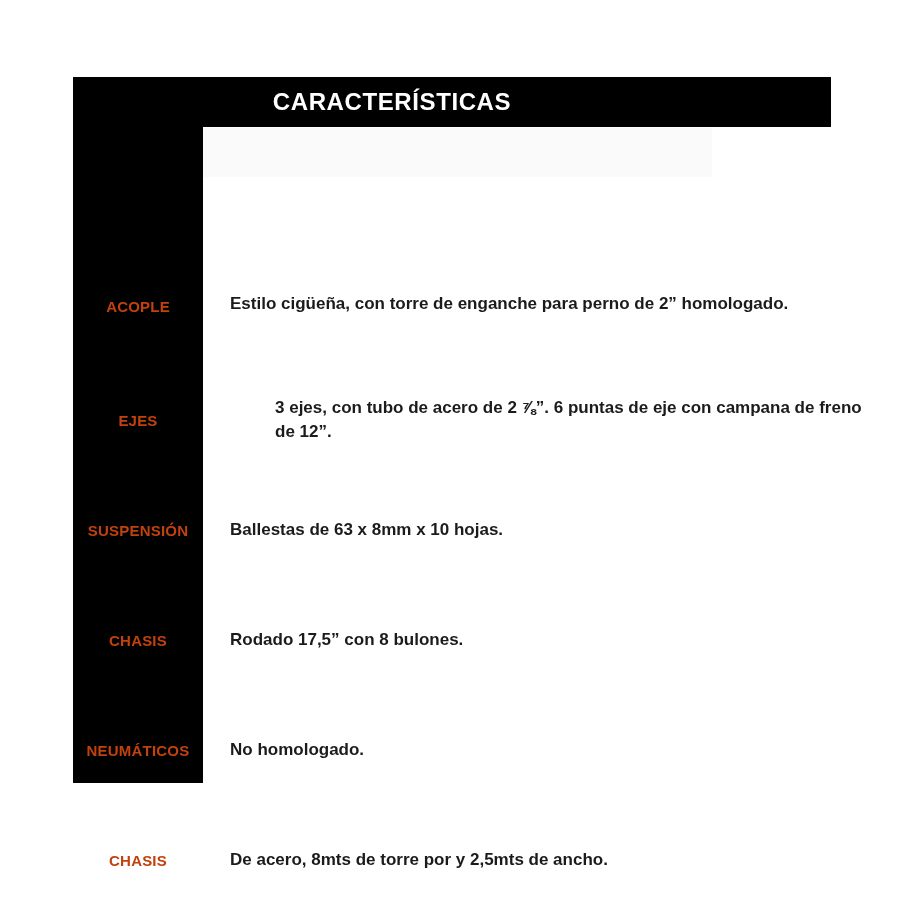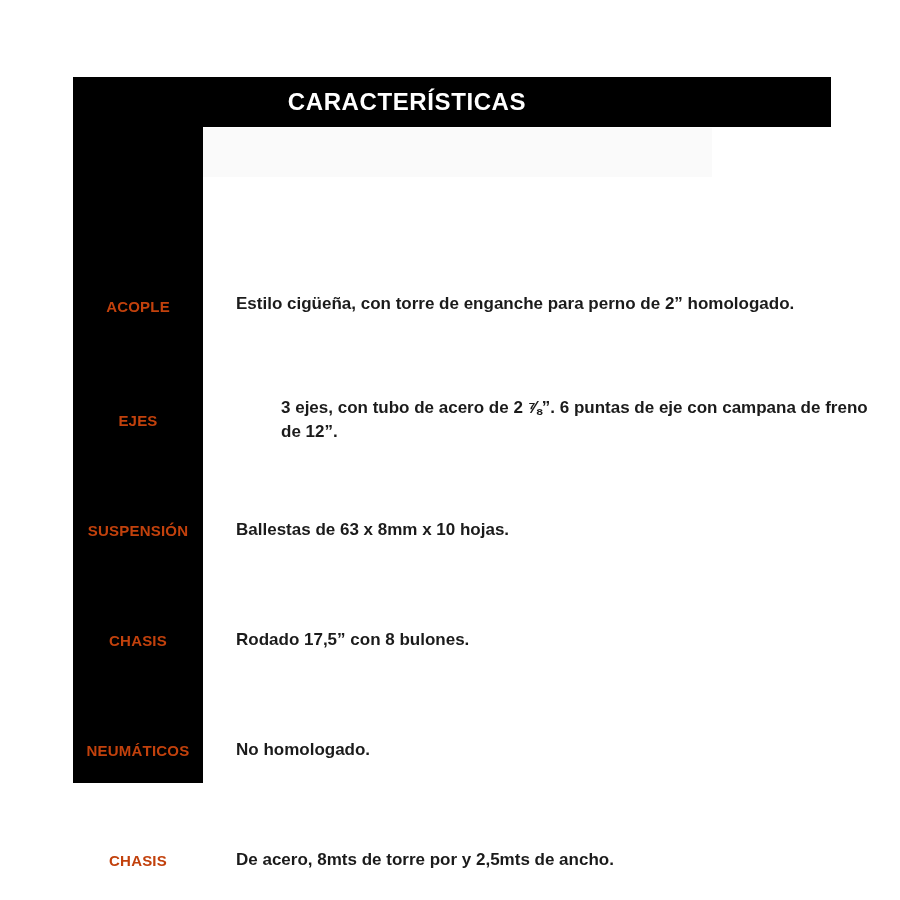--- a/index.html
+++ b/index.html
@@ -28,21 +28,20 @@
     left: 0;
     top: 0;
     width: 638px;
     height: 50px;
     line-height: 50px;
     text-align: center;
     color: #ffffff;
     font-weight: bold;
     font-size: 24px;
     letter-spacing: 0.6px;
-    padding-left: 15px;
   }
   .label-panel {
     position: absolute;
     left: 73px;
     top: 127px;
     width: 130px;
     height: 656px;
     background: #000000;
   }
   .row1-highlight {
@@ -66,21 +65,21 @@
     transform: translateY(-50%);
     text-align: center;
     color: #c2410c;
     font-weight: bold;
     font-size: 15px;
     letter-spacing: 0.2px;
     white-space: nowrap;
   }
   .spec-value {
     position: absolute;
-    left: 236px;
+    left: 230px;
     width: 665px;
     transform: translateY(-50%);
     color: #1b1b1b;
     font-weight: bold;
     font-size: 17px;
     line-height: 24px;
   }
   .spec-value.narrow {
     width: 600px;
     margin-left: 45px;

